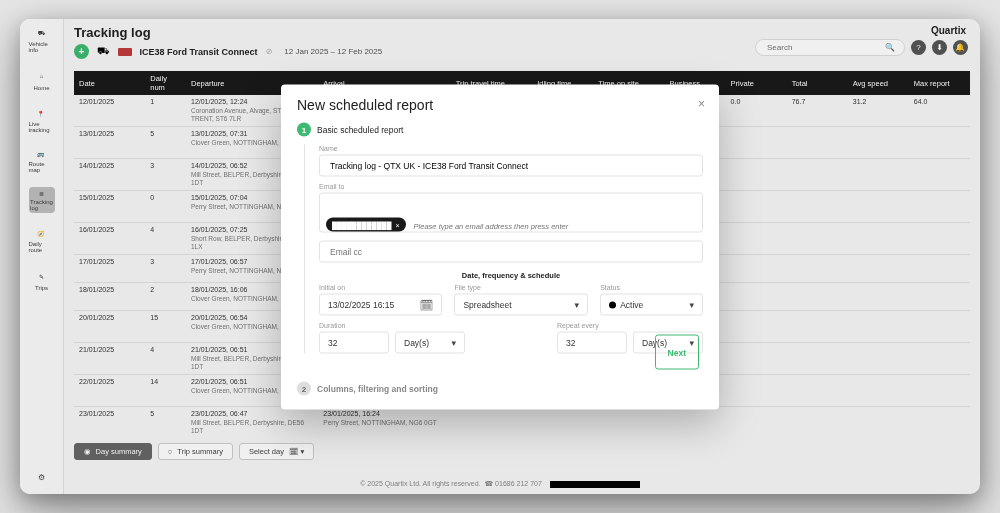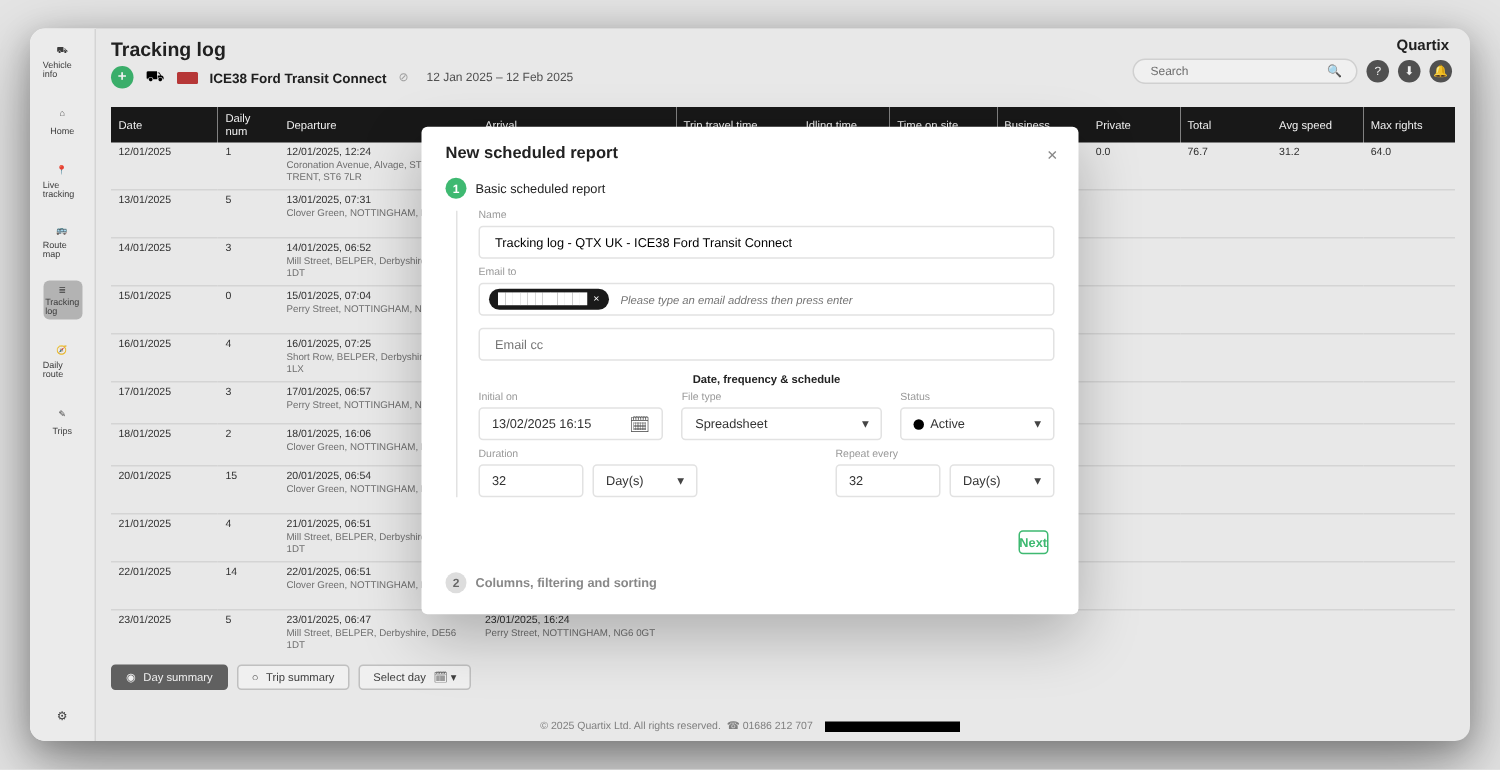--- a/index.html
+++ b/index.html
@@ -91,46 +91,46 @@
     left:50%; top:48%;
     transform:translate(-50%,-50%);
     width:438px;
     height:325px;
     background:#fff;
     border-radius:4px;
     box-shadow:0 14px 40px rgba(0,0,0,0.25);
     padding:12px 16px;
     font-size:9px;
   }
-  .modal h3 { margin:0; font-size:11px; font-weight:700; color:#222;}
+  .modal h3 { margin:0; font-size:14px; font-weight:400; color:#222;}
   .modal .close { position:absolute; top:12px; right:14px; font-size:12px; color:#888; cursor:pointer;}
   .wiz { display:flex; align-items:center; gap:6px; margin-top:10px; margin-bottom:8px;}
   .step-dot{ width:14px; height:14px; border-radius:50%; display:flex; align-items:center; justify-content:center; font-size:8px; font-weight:600;}
   .step-dot.active{ background:var(--accent); color:#fff;}
   .step-dot.idle  { background:#ddd; color:#666;}
   .step-label{ font-size:8.5px; font-weight:400; color:#222;}
   .step-label.idle{ color:#888; font-weight:700;}
   .wiz-body { border-left:1px solid var(--border); margin-left:7px; padding-left:14px; }
   .fld-label{ font-size:7px; color:#999; display:block; margin-bottom:3px;}
   .fld { width:100%; height:22px; border:1px solid var(--border); border-radius:3px; padding:0 8px; font-size:8.5px; display:flex; align-items:center; color:#333;}
   .fld.input input { border:0; outline:0; width:100%; font-size:8.5px; background:transparent;}
   .pill{ display:inline-flex; align-items:center; padding:0 6px; height:14px; border-radius:7px; background:#1a1a1a; color:#fff; font-size:7px; gap:4px;}
-  .email-row{ display:flex; align-items:center; gap:6px; padding:0 6px; height:22px; border:1px solid var(--border); border-radius:3px;}
+  .email-row{ display:flex; align-items:flex-end; gap:6px; padding:0 6px; height:40px; border:1px solid var(--border); border-radius:3px;}
   .email-row input{ flex:1; border:0; outline:0; font-size:7.5px; font-style:italic; color:#999; background:transparent;}
 
   .section-cap{ text-align:center; font-size:7.5px; font-weight:600; color:#222; margin:8px 0 4px;}
   .gridrow{ display:grid; grid-template-columns: 1.2fr 1.3fr 1fr; gap:12px; margin-bottom:6px;}
   .pair{ display:flex; gap:6px;}
   .pair .fld{ flex:1;}
   .smallfld{ width:70px;}
   .cal{ color:#444; font-size:11px; margin-left:auto; }
   .sel{ color:#444; font-size:9px; margin-left:auto; }
   .status-dot{ width:7px; height:7px; border-radius:50%; background:#000; margin-right:4px;}
 
-  .next-btn{ position:absolute; right:20px; bottom:40px; height:16px; padding:0 0; border:1px solid var(--accent); border-radius:3px; color:var(--accent); font-size:8.5px; display:flex; align-items:center; font-weight:600;}
+  .next-btn{ position:absolute; right:20px; bottom:40px; height:35px; padding:0 12px; border:1px solid var(--accent); border-radius:3px; color:var(--accent); font-size:8.5px; display:flex; align-items:center; font-weight:600;}
   .step2row { position:absolute; left:16px; bottom:14px; display:flex; align-items:center; gap:6px;}
 </style>
 </head>
 <body>
 
 <div class="outer">
 
   <nav class="rail">
       <div class="icon-btn">
         <span class="icon-svg">⛟</span>
@@ -207,21 +207,21 @@
             <th>Daily num</th>
             <th>Departure</th>
             <th>Arrival</th>
             <th>Trip travel time</th>
             <th>Idling time</th>
             <th>Time on site</th>
             <th>Business</th>
             <th>Private</th>
             <th>Total</th>
             <th>Avg speed</th>
-            <th>Max rights</th>
+            <th>Max report</th>
           </tr>
         </thead>
       <tbody>
           <tr>
             <td>12/01/2025</td>
             <td>1</td>
             <td>12/01/2025, 12:24<div class="addr">Coronation Avenue, Alvage, STOKE-ON-TRENT, ST6 7LR</div></td>
             <td>12/01/2025, 17:50<div class="addr">Clover Green, NOTTINGHAM, NG6 7GT</div></td>
             <td>03:26</td>
             <td></td>

